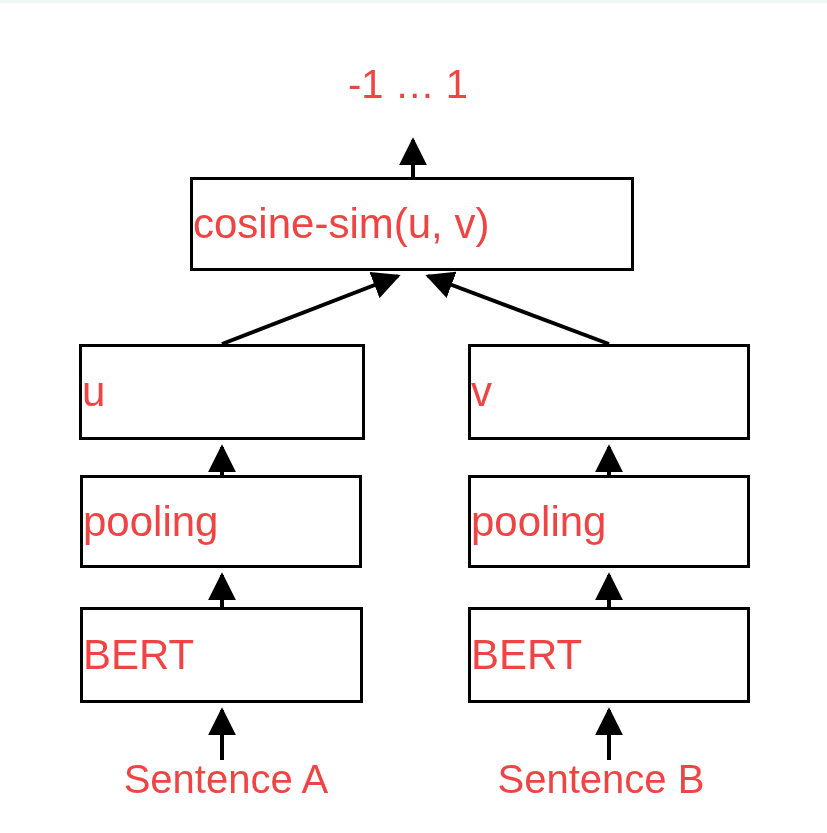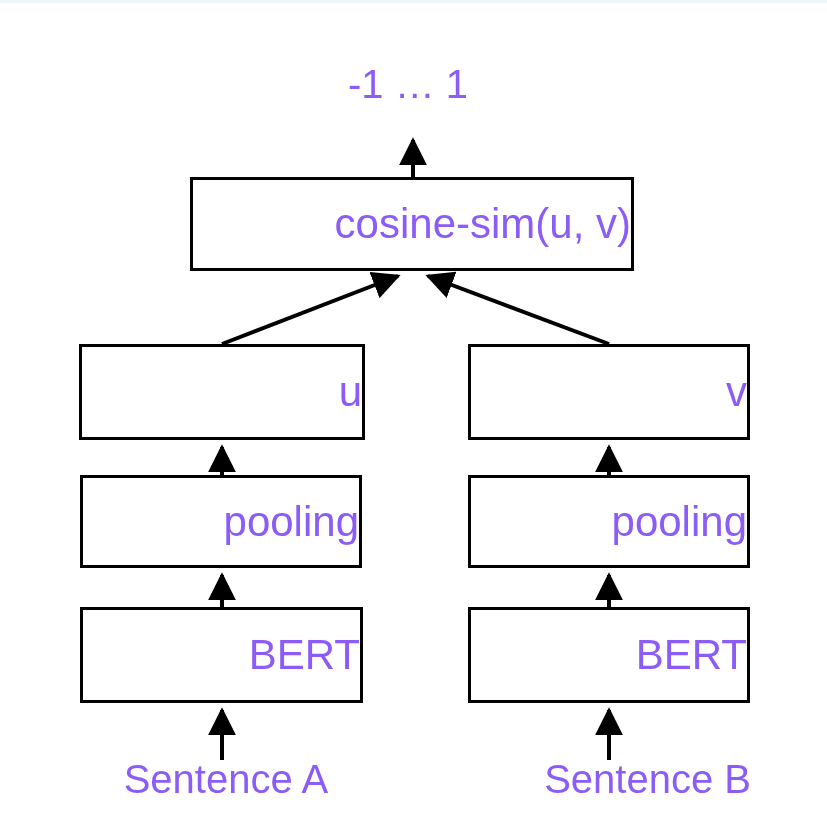--- a/index.html
+++ b/index.html
@@ -6,21 +6,21 @@
     margin: 0;
     padding: 0;
     background: #ffffff;
   }
   .canvas {
     position: relative;
     width: 827px;
     height: 833px;
     background: #ffffff;
     font-family: "Liberation Sans", "DejaVu Sans", sans-serif;
-    color: #8b5cf6;
+    color: #ef4444;
     overflow: hidden;
   }
   .top-edge-line {
     position: absolute;
     left: 0; top: 0;
     width: 100%; height: 3px;
     background: #eef7f8;
   }
   .arrow-layer {
     position: absolute;
@@ -28,44 +28,43 @@
     width: 827px; height: 833px;
     pointer-events: none;
   }
   .node {
     position: absolute;
     box-sizing: border-box;
     border: 3px solid #000000;
     background: #ffffff;
     display: flex;
     align-items: center;
-    justify-content: flex-end;
+    justify-content: flex-start;
     font-size: 42px;
     line-height: 1;
     white-space: nowrap;
-    padding-left: 25px;
   }
   .node-cosine   { left: 190px; top: 177px; width: 444px; height: 94px; }
   .node-u        { left:  79px; top: 344px; width: 286px; height: 96px; }
   .node-v        { left: 468px; top: 344px; width: 282px; height: 96px; }
   .node-pool-l   { left:  80px; top: 475px; width: 282px; height: 93px; }
   .node-pool-r   { left: 468px; top: 475px; width: 282px; height: 93px; }
   .node-bert-l   { left:  80px; top: 607px; width: 283px; height: 96px; }
   .node-bert-r   { left: 468px; top: 607px; width: 282px; height: 96px; }
 
   .free-label {
     position: absolute;
     text-align: center;
     font-size: 40px;
     line-height: 1.1;
     white-space: nowrap;
   }
   .label-output     { left: 288px; top: 62px;  width: 240px; }
   .label-sentence-a { left:  76px; top: 757px; width: 300px; }
-  .label-sentence-b { left: 451px; top: 757px; width: 300px; text-align: right; }
+  .label-sentence-b { left: 451px; top: 757px; width: 300px; }
 </style>
 </head>
 <body>
 
 <div class="canvas">
 
   <div class="top-edge-line"></div>
 
   <svg class="arrow-layer" viewBox="0 0 827 833" xmlns="http://www.w3.org/2000/svg">
     <defs>

